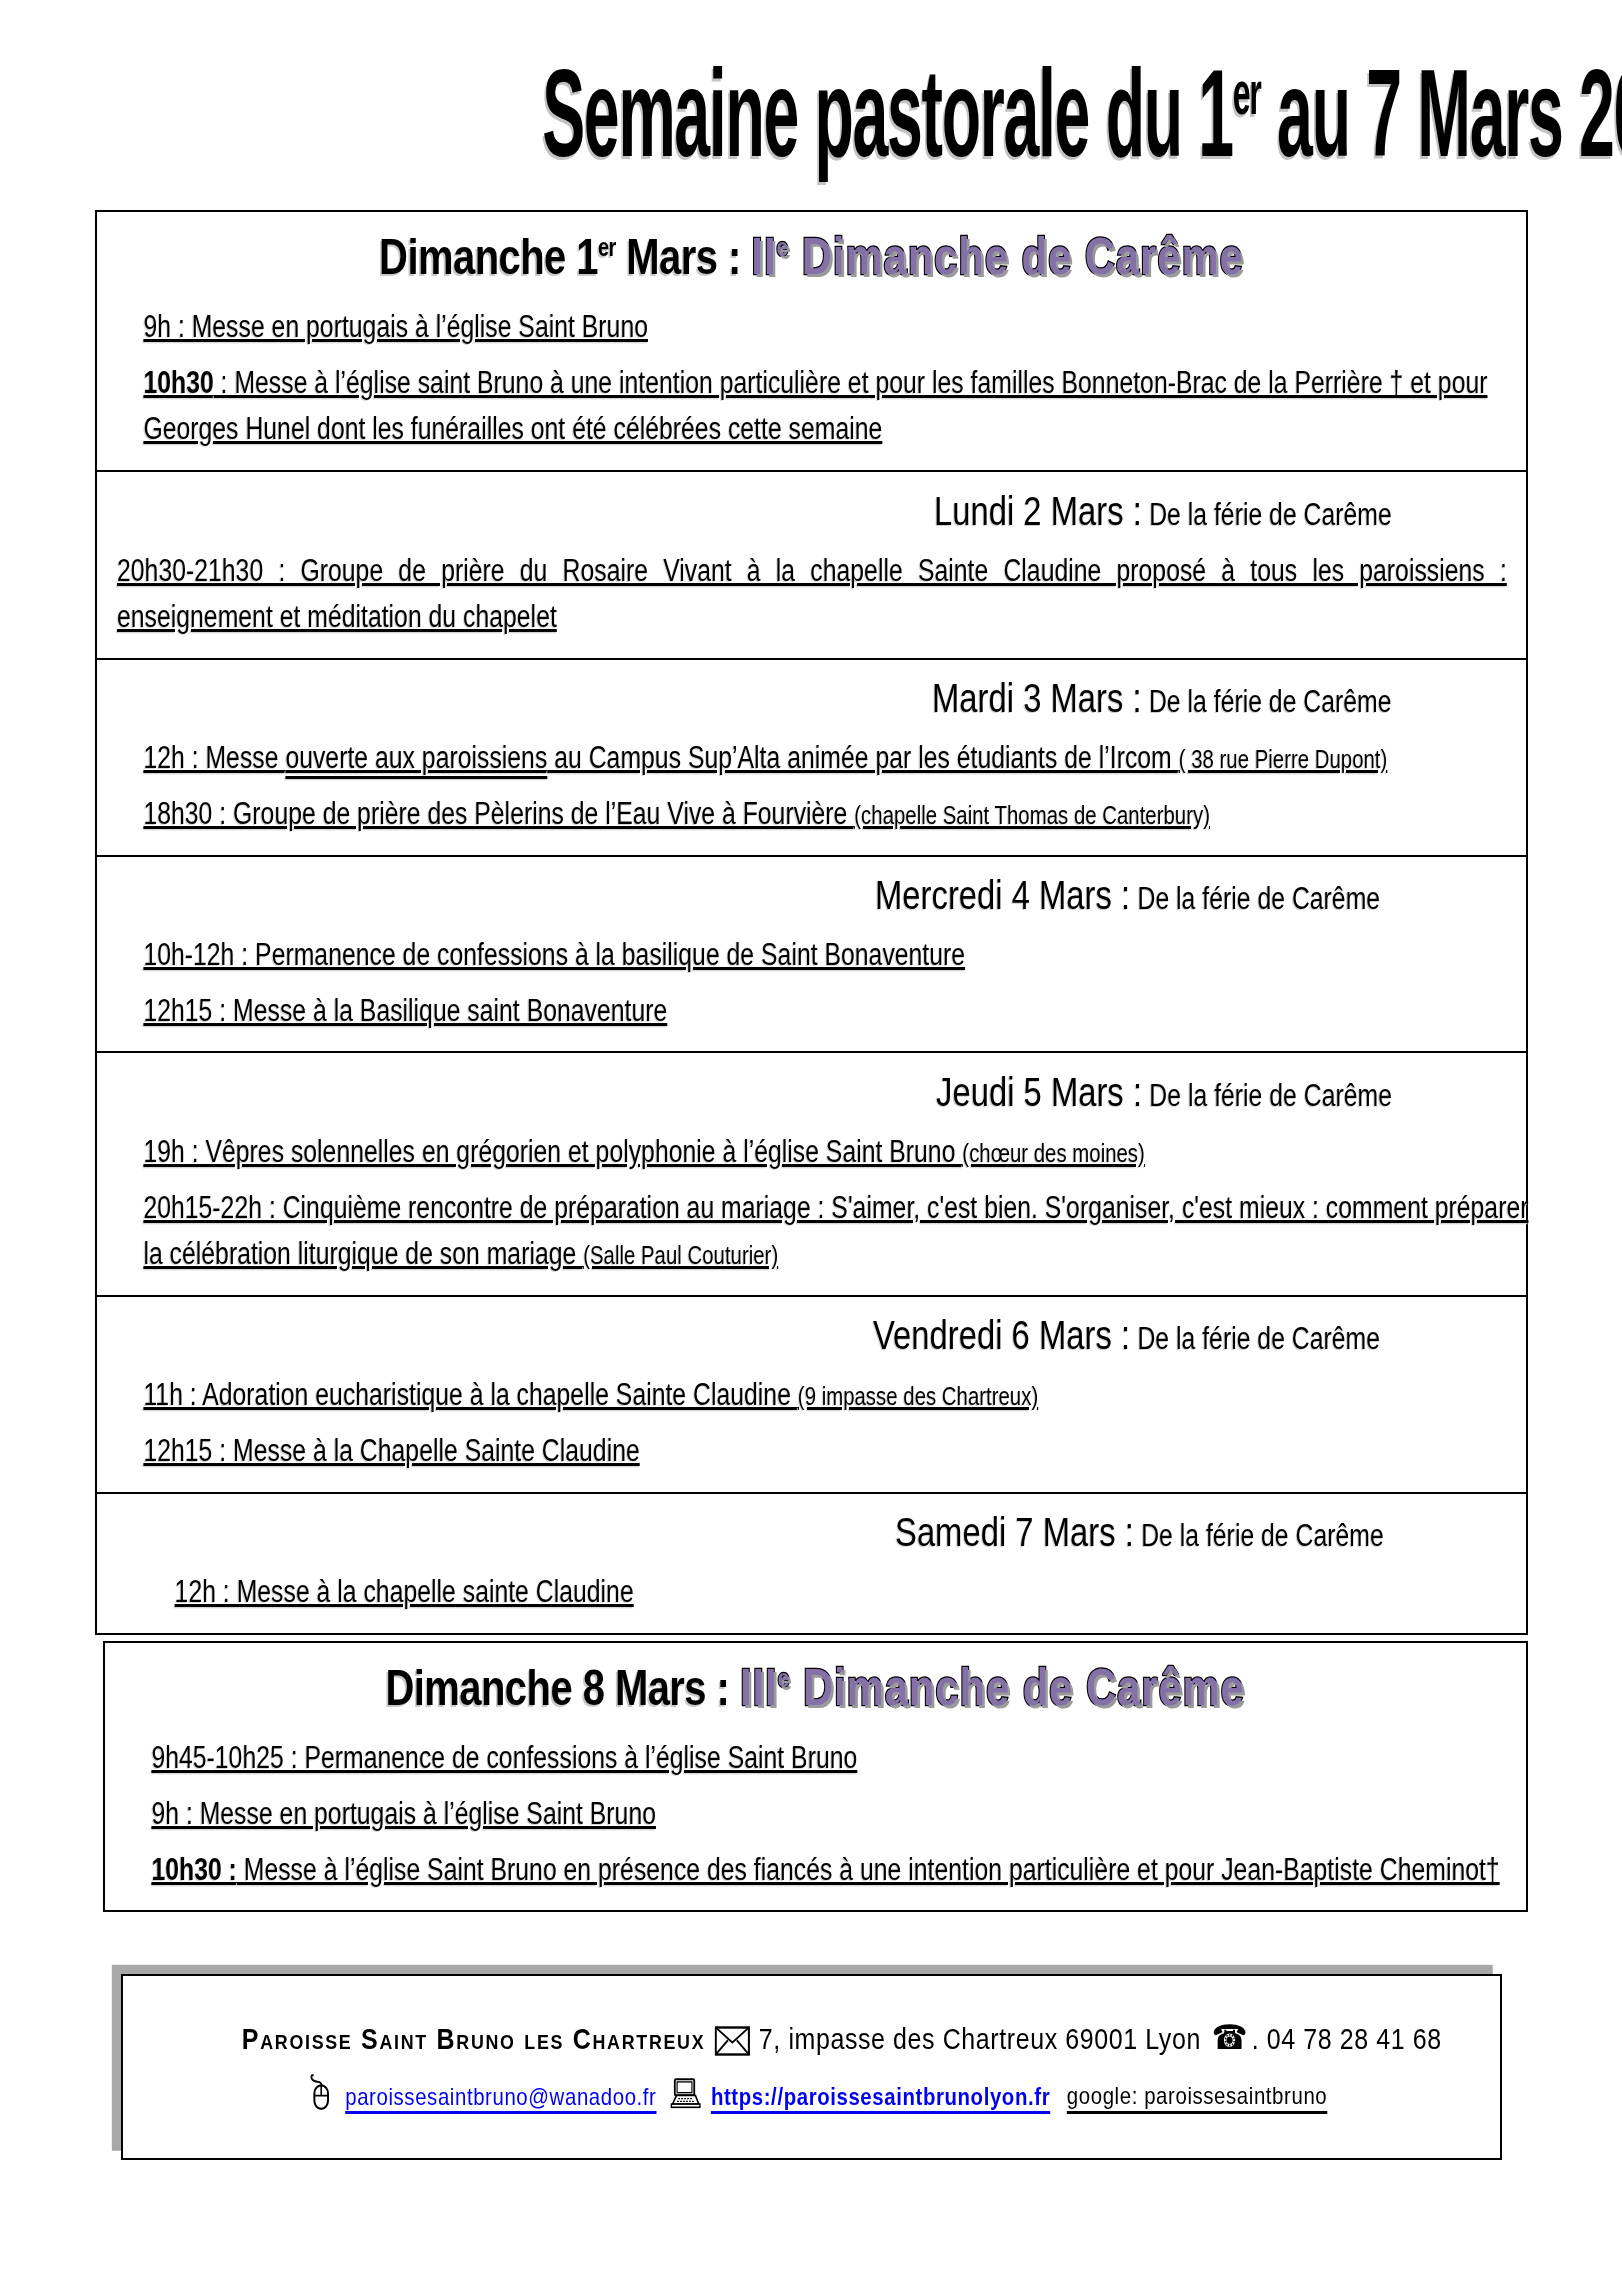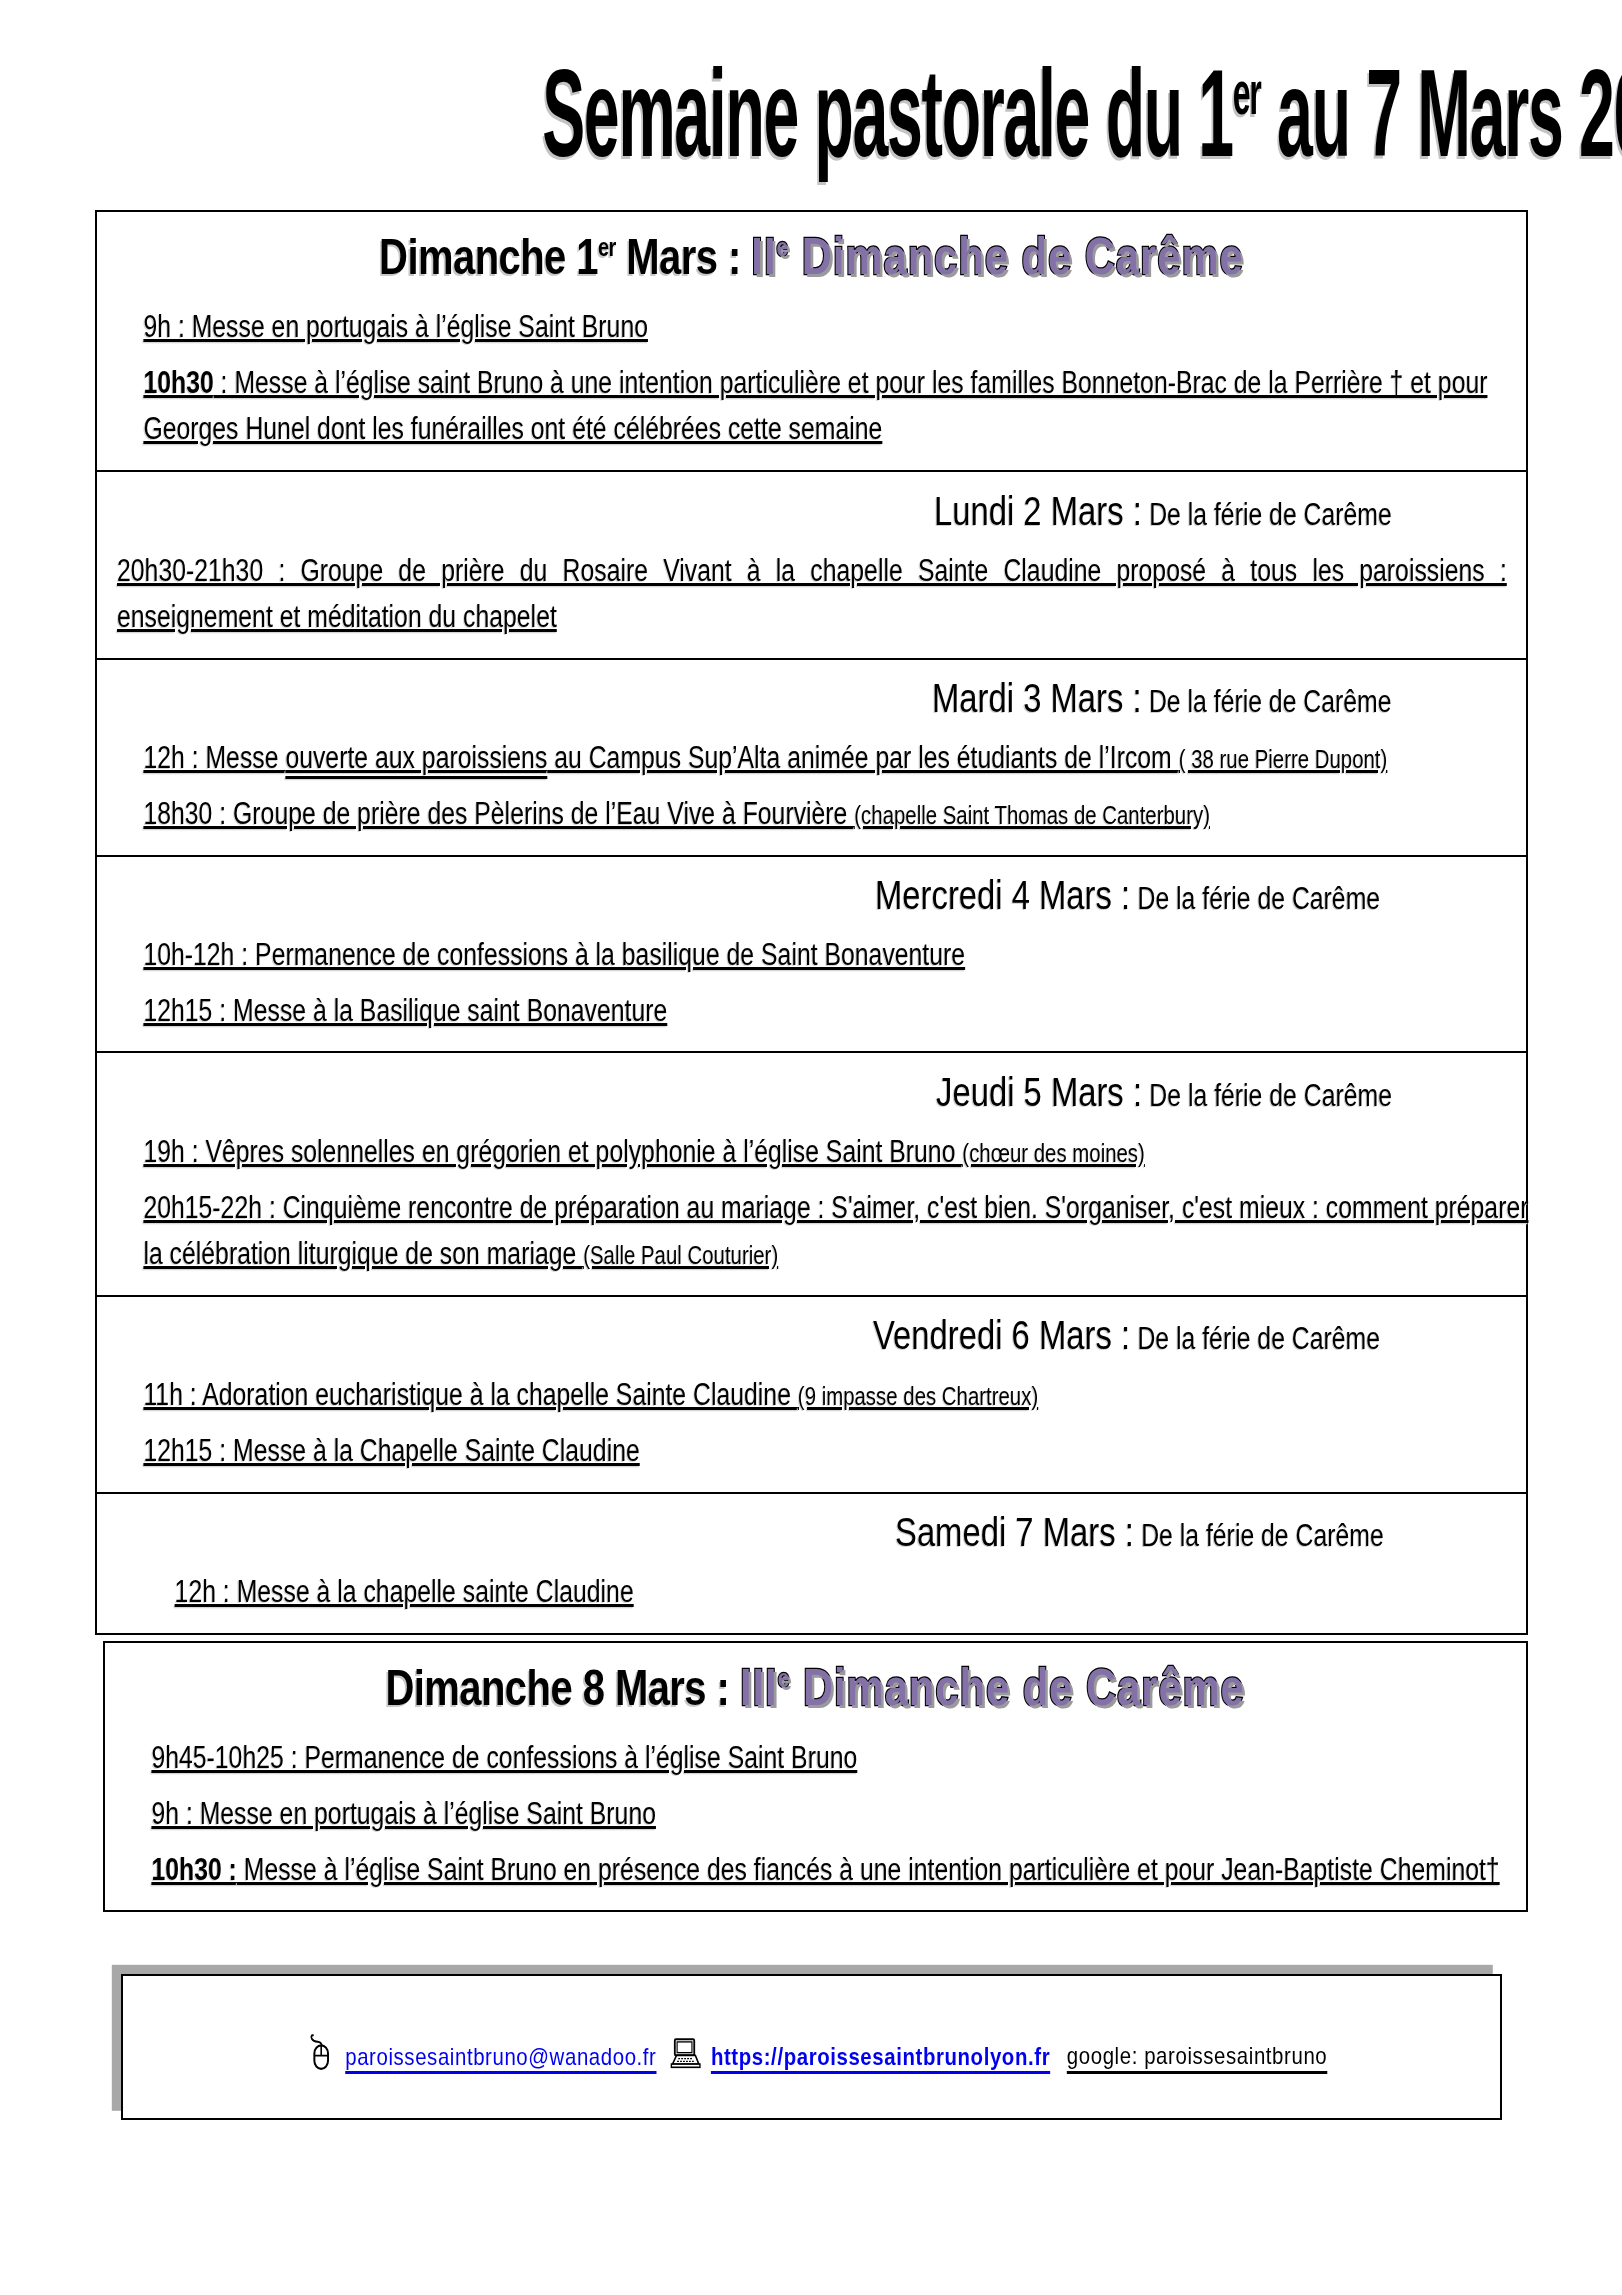--- a/index.html
+++ b/index.html
@@ -116,20 +116,24 @@
     <section class="section gap">
       <div class="sunday-head"><span class="cond"><span class="h-black"><span class="">Dimanche 8 Mars : </span></span><span class="h-purple"><span class="">III</span><sup class="">e</sup><span class=""> Dimanche de Carême</span></span></span></div>
       <p class="event"><span class="">9h45-10h25 : Permanence de confessions à l’église Saint Bruno</span></p>
       <p class="event"><span class="">9h : Messe en portugais à l’église Saint Bruno</span></p>
       <p class="event"><span class="b">10h30 :</span><span class=""> Messe à l’église Saint Bruno en présence des fiancés à une intention particulière et pour Jean-Baptiste Cheminot†</span></p>
     </section>
   </div>
 
 <div class="footer">
   <div class="footer-box">
+    <div class="f-line f-line1"><span class="cond" id="f-line1"><span class="sc">Paroisse Saint Bruno les Chartreux</span><svg class="icon" width="42" height="30" viewBox="0 0 28 20">
+    <rect x="1" y="1" width="26" height="18" fill="#fff" stroke="#000" stroke-width="1.6"></rect>
+    <path d="M1,1 L14,11 L27,1 M1,19 L10.5,9.5 M27,19 L17.5,9.5" fill="none" stroke="#000" stroke-width="1.3"></path>
+  </svg><span class="">7, impasse des Chartreux 69001 Lyon </span><span class="phone">☎</span><span class="">. 04 78 28 41 68</span></span></div>
     <div class="f-line f-line2"><span class="cond" id="f-line2"><svg class="icon" width="38" height="38" viewBox="0 0 26 26">
     <path d="M14,9 C14,4.5 8.5,7.5 6,4 C4.8,2.3 6.2,0.8 7.4,1.8" fill="none" stroke="#000" stroke-width="1.4"></path>
     <rect x="8" y="8.5" width="11" height="16" rx="5.5" fill="#fff" stroke="#000" stroke-width="1.6"></rect>
     <line x1="13.5" y1="8.5" x2="13.5" y2="15.5" stroke="#000" stroke-width="1.3"></line>
     <line x1="8" y1="15.5" x2="19" y2="15.5" stroke="#000" stroke-width="1.3"></line>
   </svg><span class="link">paroissesaintbruno@wanadoo.fr</span><svg class="icon" width="43" height="34" viewBox="0 0 32 25">
     <rect x="8" y="1.5" width="17" height="12" rx="1" fill="#fff" stroke="#000" stroke-width="1.6"></rect>
     <rect x="10" y="3.5" width="13" height="8" fill="#fff" stroke="#000" stroke-width="1"></rect>
     <path d="M6,20 L9.5,13.5 L26,13.5 L29,20 Z" fill="#fff" stroke="#000" stroke-width="1.4"></path>
     <path d="M11,16 h13 M10,18 h15" stroke="#000" stroke-width="0.9" stroke-dasharray="1.6 1"></path>

